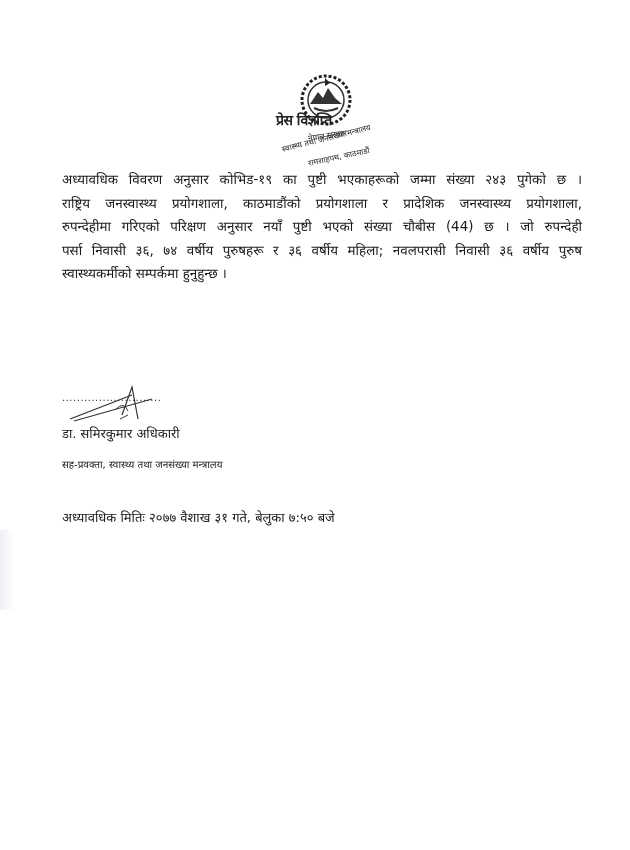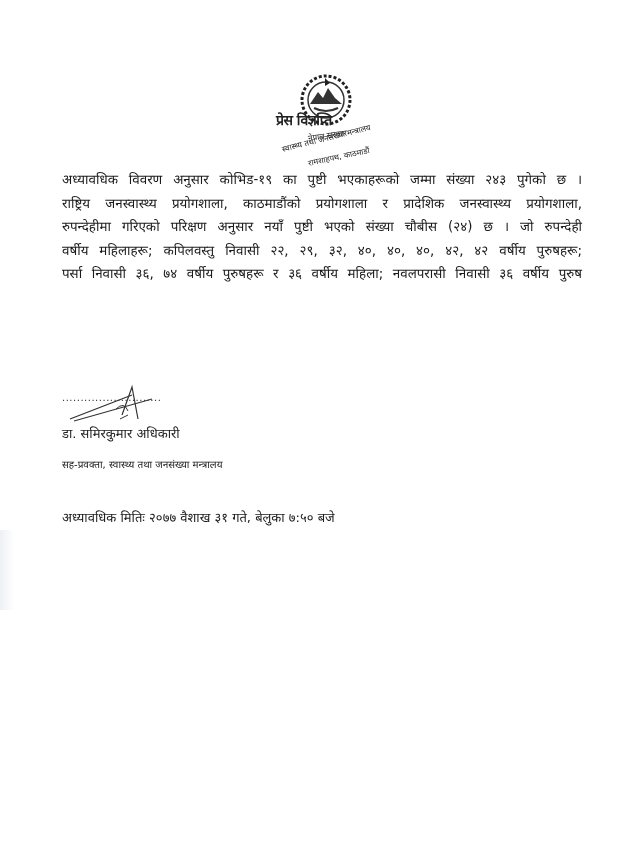--- a/index.html
+++ b/index.html
@@ -124,23 +124,23 @@
   </svg>
 </div>
 <div class="logo-stamp-text">प्रेस विज्ञप्ति</div>
 <div class="logo-line l1">नेपाल सरकार</div>
 <div class="logo-line l2">स्वास्थ्य तथा जनसंख्या मन्त्रालय</div>
 <div class="logo-line l3">रामशाहपथ, काठमाडौं</div>
 
 <div class="body-text">
   <span class="body-line">अध्यावधिक विवरण अनुसार कोभिड-१९ का पुष्टी भएकाहरूको जम्मा संख्या २४३ पुगेको छ ।</span>
   <span class="body-line">राष्ट्रिय जनस्वास्थ्य प्रयोगशाला, काठमाडौंको प्रयोगशाला र प्रादेशिक जनस्वास्थ्य प्रयोगशाला,</span>
-  <span class="body-line">रुपन्देहीमा गरिएको परिक्षण अनुसार नयाँ पुष्टी भएको संख्या चौबीस (२४) छ । जो रुपन्देही</span>
-  <span class="body-line">वर्षीय महिलाहरू; कपिलवस्तु निवासी २२, २९, ३२, ४०, ४०, ४०, ४२, ४२ वर्षीय पुरुषहरू;</span>
+  <span class="body-line">रुपन्देहीमा गरिएको परिक्षण अनुसार नयाँ पुष्टी भएको संख्या चौबीस (44) छ । जो रुपन्देही</span>
   <span class="body-line">पर्सा निवासी ३६, ७४ वर्षीय पुरुषहरू र ३६ वर्षीय महिला; नवलपरासी निवासी ३६ वर्षीय पुरुष</span>
+  <span class="body-line last">स्वास्थ्यकर्मीको सम्पर्कमा हुनुहुन्छ ।</span>
 </div>
 
 <div class="sig-dots">...........................</div>
 <div class="signature">
   <svg width="140" height="40" viewBox="0 0 140 40">
     <path d="M8 34 L70 10" stroke="#333" stroke-width="1.3" fill="none"></path>
     <path d="M12 36 L90 14" stroke="#333" stroke-width="1.1" fill="none"></path>
     <path d="M60 30 L70 2 L76 34" stroke="#333" stroke-width="1.2" fill="none"></path>
     <path d="M54 24 Q62 16 66 26" stroke="#333" stroke-width="1" fill="none"></path>
     <path d="M58 34 L66 30" stroke="#333" stroke-width="1" fill="none"></path>

